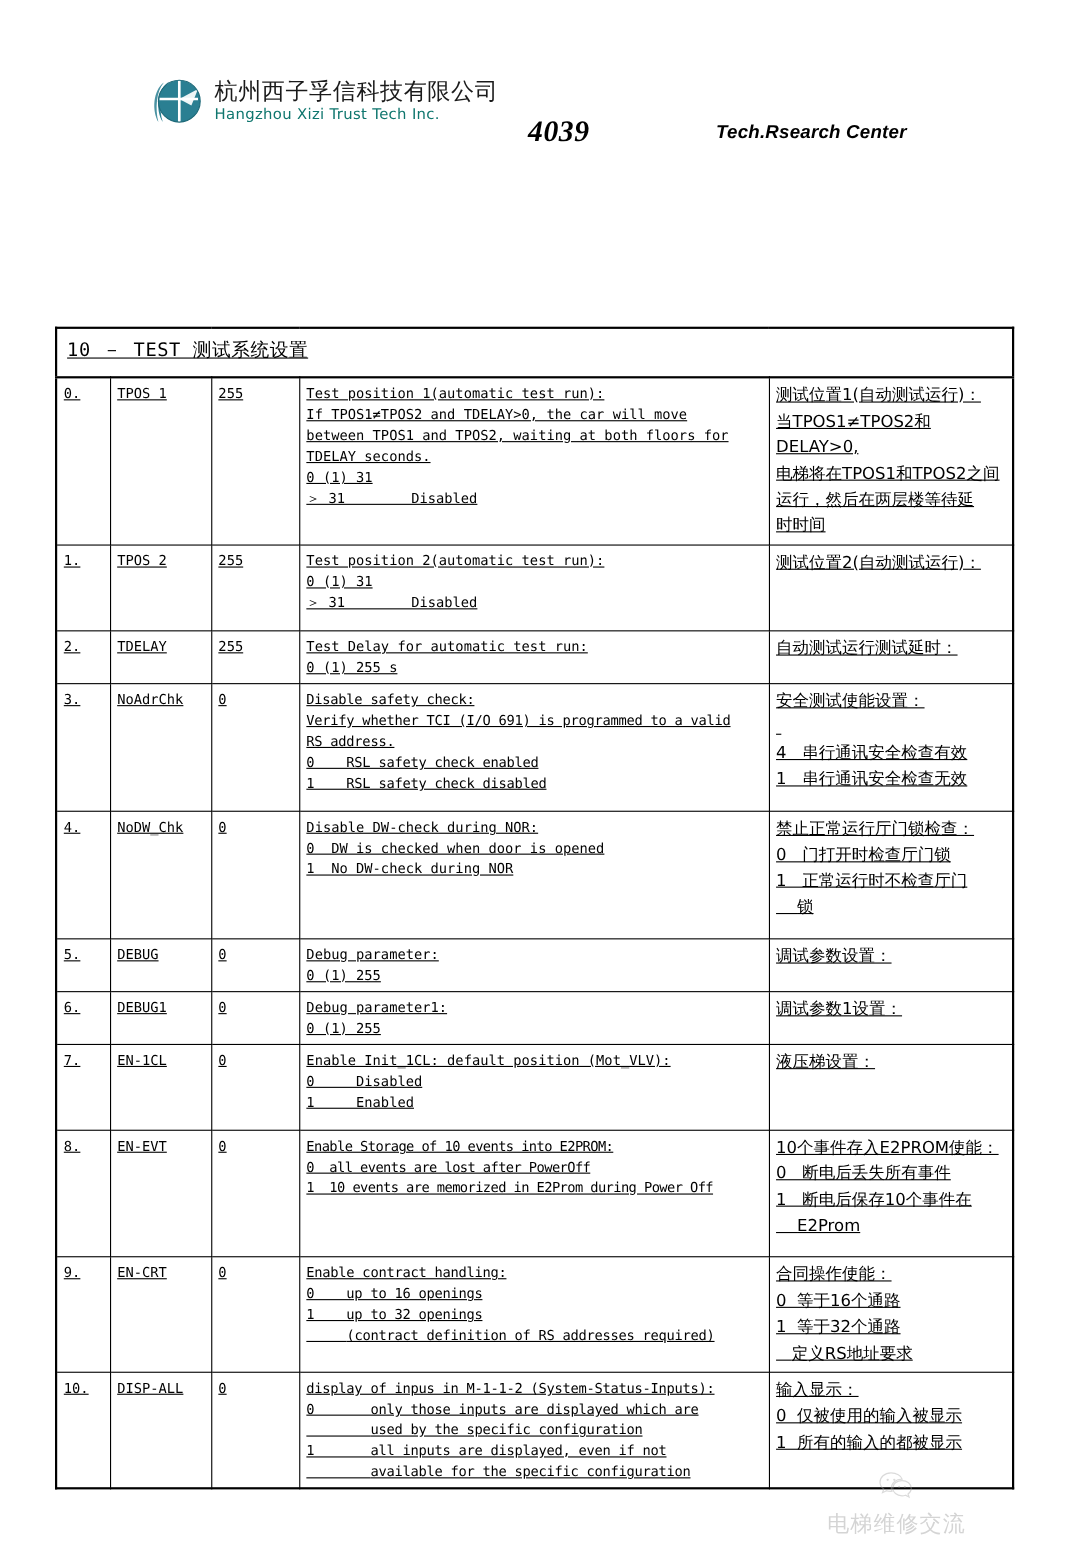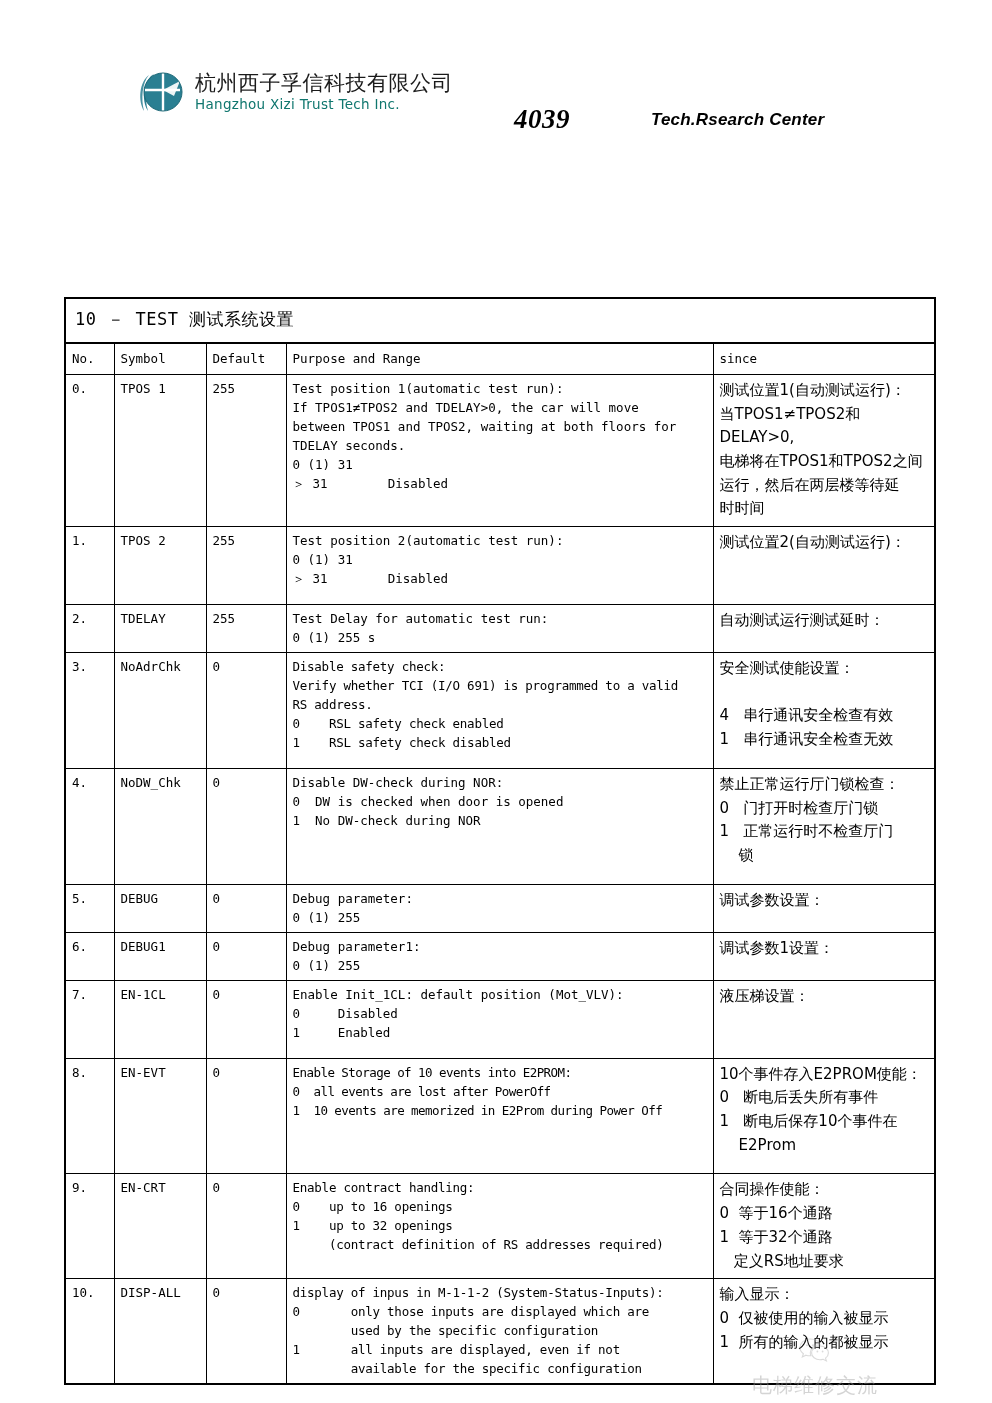--- a/index.html
+++ b/index.html
@@ -62,41 +62,41 @@
   }
   .doc-number {
     position: absolute;
     left: 480px;
     top: 104px;
     font-family: "Liberation Serif", serif;
     font-style: italic;
     font-weight: bold;
     font-size: 27px;
     letter-spacing: 0.5px;
-    margin-left: 34px;
   }
   .dept-title {
     position: absolute;
     left: 651px;
     top: 110px;
     font-family: "Liberation Sans", sans-serif;
     font-style: italic;
     font-weight: bold;
     font-size: 17px;
     letter-spacing: 0.2px;
     white-space: nowrap;
     text-align: center;
   }
 
   
   .table-wrap {
     position: absolute;
-    left: 64px;
+    left: 50px;
     top: 297px;
     width: 858px;
+    text-decoration: underline;
   }
   table.param-table {
     width: 870px;
     border-collapse: collapse;
     table-layout: fixed;
     font-family: "DejaVu Sans Mono", monospace;
     font-size: 12.5px;
     line-height: 1.52;
   }
   table.param-table,
@@ -198,27 +198,20 @@
       <col class="col-no">
         <col class="col-sym">
         <col class="col-def">
         <col class="col-purp">
         <col class="col-since">
     </colgroup>
     <tbody>
       <tr>
         <td class="section-title-cell" colspan="5">10 － TEST 测试系统设置</td>
       </tr>
-      <tr class="hdr">
-        <td>No.</td>
-        <td>Symbol</td>
-        <td>Default</td>
-        <td>Purpose and Range</td>
-        <td>since</td>
-      </tr>
 
     <tr>
           <td class="cell-mono">0.</td>
           <td class="cell-mono">TPOS 1</td>
           <td class="cell-mono">255</td>
           <td class="cell-mono lines "><div>Test position 1(automatic test run):</div><div>If TPOS1≠TPOS2 and TDELAY&gt;0, the car will move</div><div>between TPOS1 and TPOS2, waiting at both floors for</div><div>TDELAY seconds.</div><div>0 (1) 31</div><div>＞ 31        Disabled</div></td>
           <td class="cell-cn lines">
             <div>测试位置1(自动测试运行)：</div>
             <div>当TPOS1≠TPOS2和DELAY&gt;0,</div>
             <div>电梯将在TPOS1和TPOS2之间</div>

